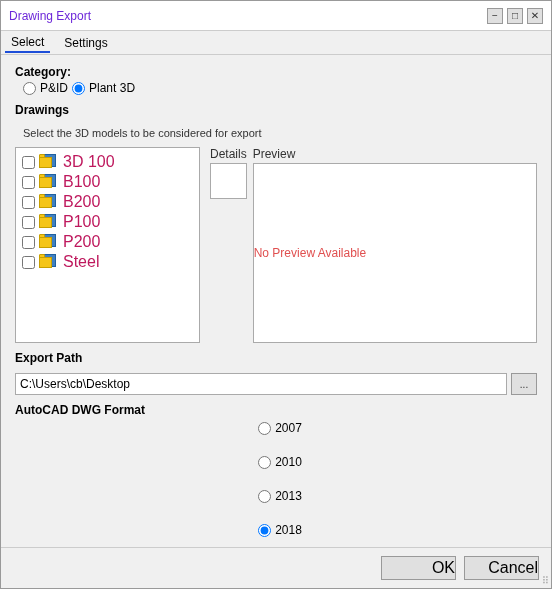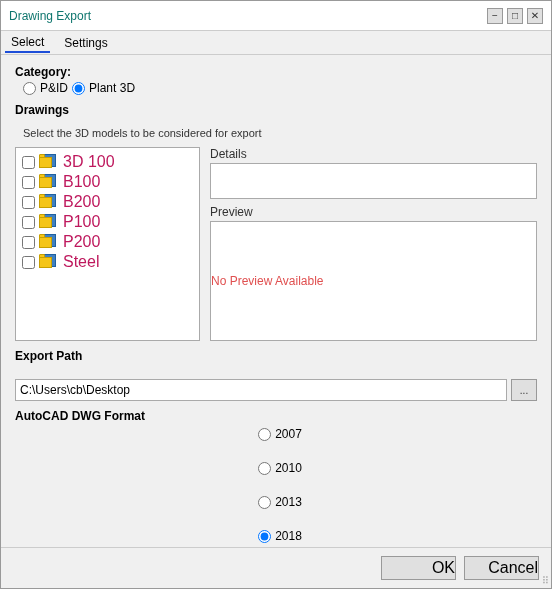--- a/index.html
+++ b/index.html
@@ -24,21 +24,21 @@
       height: 30px;
       display: flex;
       align-items: center;
       justify-content: space-between;
       padding: 0 8px;
       border-bottom: 1px solid #ccc;
       flex-shrink: 0;
     }
     .title-bar-text {
       font-size: 12px;
-      color: #0f766e;
+      color: #6d28d9;
     }
     .title-bar-controls {
       display: flex;
       gap: 4px;
     }
     .title-btn {
       width: 16px;
       height: 16px;
       border: 1px solid #999;
       background: #e0e0e0;
@@ -168,21 +168,21 @@
       border-radius: 1px 1px 0 0;
     }
     .tree-item-label {
       font-size: 16px;
       color: #be185d;
       text-align: center;
     }
     .right-panels {
       flex: 1;
       display: flex;
-      flex-direction: column;
+      flex-direction: row;
       gap: 6px;
     }
     .details-section, .preview-section {
       display: flex;
       flex-direction: column;
       gap: 2px;
     }
     .panel-label {
       font-size: 12px;
       color: #333;
@@ -205,21 +205,21 @@
       color: #e05050;
       font-size: 12px;
     }
     .export-section {
       flex-shrink: 0;
     }
     .export-path-row {
       display: flex;
       align-items: center;
       gap: 4px;
-      margin-top: 16px;
+      margin-top: 8px;
     }
     .export-input {
       flex: 1;
       height: 22px;
       border: 1px solid #aaa;
       background: #fff;
       padding: 0 4px;
       font-size: 12px;
     }
     .browse-btn {

